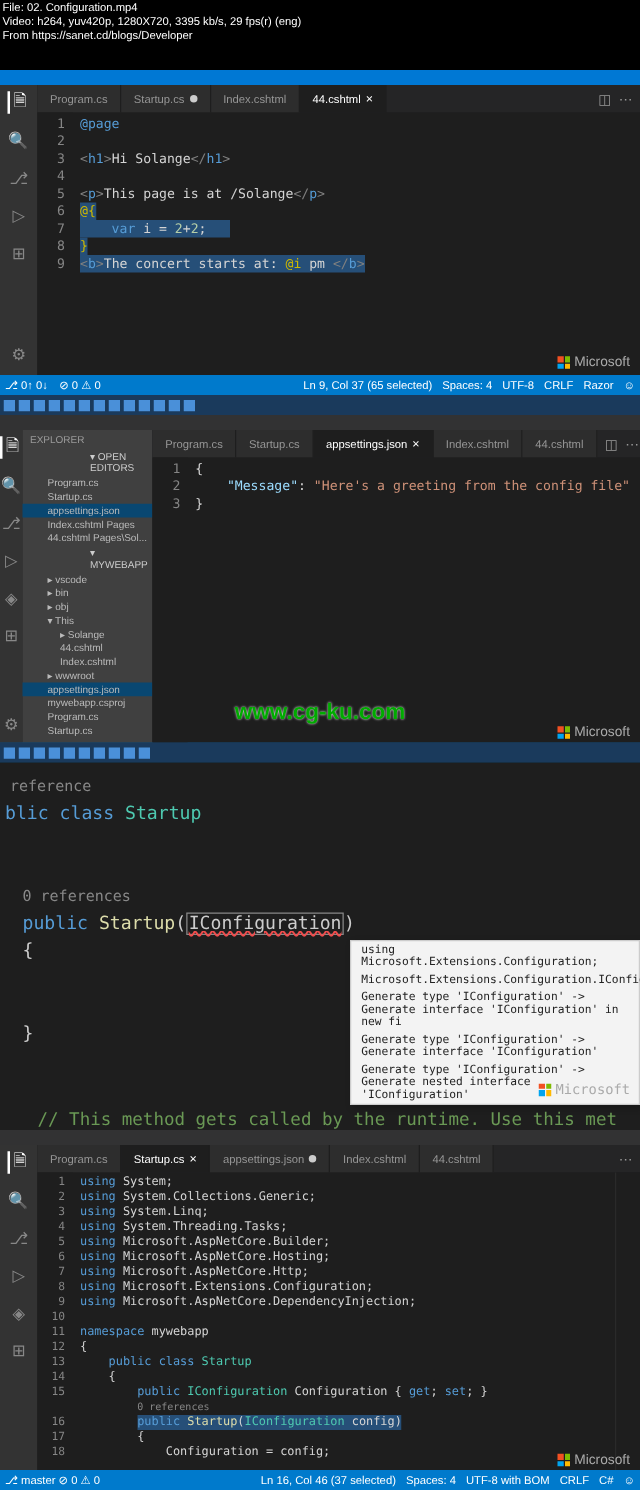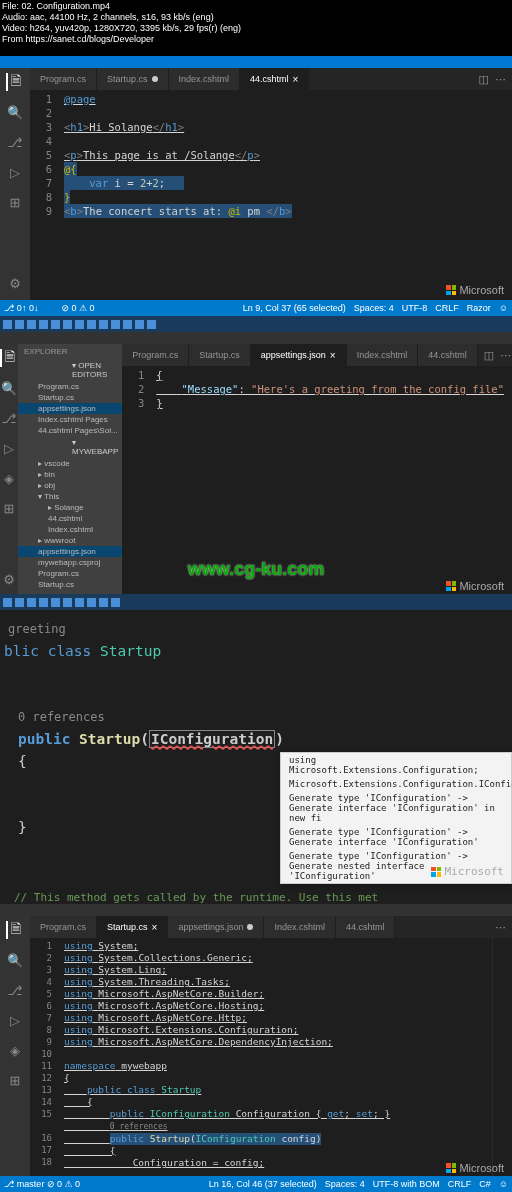--- a/index.html
+++ b/index.html
@@ -20,45 +20,44 @@
   .sb-item.ind { padding-left:30px; }
   .tabs { height:22px; background:#252526; display:flex; align-items:stretch; }
   .tab { padding:0 10px; display:flex; align-items:center; gap:4px; font-size:9px; color:#969696; background:#2d2d2d; border-right:1px solid #1e1e1e; }
   .tab.active { background:#1e1e1e; color:#fff; }
   .tab .close { font-size:10px; }
   .tab .dot { width:6px; height:6px; border-radius:50%; background:#ccc; }
   .actions { margin-left:auto; display:flex; align-items:center; padding:0 6px; gap:6px; }
   .actions span { font-size:11px; color:#999; }
   .editor { flex:1; display:flex; font-family:Consolas,monospace; font-size:10.5px; background:#1e1e1e; }
   .gutter { width:28px; background:#1e1e1e; color:#858585; text-align:right; padding:2px 6px 0 0; line-height:14px; }
-  .code { flex:1; padding:2px 0 0 6px; line-height:14px; white-space:pre; color:#d4d4d4;text-decoration:underline; }
+  .code { flex:1; padding:2px 0 0 6px; line-height:14px; white-space:pre; color:#d4d4d4; }
   .kw { color:#569cd6; } .tag { color:#808080; } .tagn { color:#569cd6; }
   .str { color:#ce9178; } .sel-line { background:#264f78; display:inline-block; }
   .com { color:#6a9955; } .type { color:#4ec9b0; } .prop { color:#9cdcfe; }
   .num { color:#b5cea8; }
-  .statusbar { height:16px; background:#007acc; display:flex; align-items:center; font-size:9px; color:#fff; padding:0 4px; gap:23px; }
+  .statusbar { height:16px; background:#007acc; display:flex; align-items:center; font-size:9px; color:#fff; padding:0 4px; gap:9px; }
   .statusbar .right { margin-left:auto; display:flex; gap:8px; align-items:center; }
   .mslogo { position:absolute; right:8px; font-size:11px; color:#aaa; display:flex; align-items:center; gap:3px; }
   .mslogo .sq { width:10px; height:10px; display:grid; grid-template:1fr 1fr/1fr 1fr; gap:1px; }
   .mslogo .sq i { background:#f25022; } .mslogo .sq i:nth-child(2){background:#7fba00;}
   .mslogo .sq i:nth-child(3){background:#00a4ef;} .mslogo .sq i:nth-child(4){background:#ffb900;}
   .taskbar { height:16px; background:#1a3a5c; display:flex; align-items:center; gap:3px; padding-left:3px; }
   .taskbar i { width:9px; height:9px; background:#4a90d9; }
   .watermark { position:absolute; left:50%; transform:translateX(-50%); font-size:18px; font-weight:bold; color:#0a0; text-shadow:0 0 2px #fff; z-index:10; pointer-events:none; }
   .intellisense { position:absolute; background:#f3f3f3; color:#222; font-size:9px; border:1px solid #ccc; box-shadow:2px 2px 6px rgba(0,0,0,.3); }
   .intellisense div { padding:2px 8px; }
   .cgku { position:absolute; }
   .minimap { width:20px; background:#1e1e1e; border-left:1px solid #2a2a2a; }
 </style>
 </head>
 <body>
 
 <div class="hdr">
   <div>File: 02. Configuration.mp4</div>
-  <div>Audio: aac, 44100 Hz, 2 channels, s16, 93 kb/s (eng)</div>
   <div>Video: h264, yuv420p, 1280X720, 3395 kb/s, 29 fps(r) (eng)</div>
   <div>From https://sanet.cd/blogs/Developer</div>
 </div>
 
 <div class="pane" style="top:56px; height:260px;">
   <div class="titlebar blue"></div>
   <div class="body-row" style="height:232px;">
     <div class="actbar">
       <span class="ic active">🗎</span>
       <span class="ic">🔍</span>
@@ -237,46 +236,46 @@
     <i></i>
     <i></i>
     <i></i>
     <i></i>
     <i></i>
     <i></i>
   </div>
 
 <div class="pane" style="top:610px; height:294px; font-family:Consolas,monospace;">
   <div style="padding:8px 4px; font-size:14.5px; line-height:22px;">
-    <div style="color:#888; font-size:12px; padding-left:4px;">greeting</div>
+    <div style="color:#888; font-size:12px; padding-left:4px;">reference</div>
     <div><span class="kw">blic class </span><span class="type">Startup</span></div>
     <br><br>
     <div style="color:#888; font-size:12px; padding-left:14px;">0 references</div>
-    <div style="padding-left:14px;font-weight:bold;"><span class="kw">public </span><span style="color:#dcdcaa">Startup</span>(<span style="border:1px solid #888; padding:0 1px; text-decoration:underline wavy #f14c4c;">IConfiguration</span>)</div>
+    <div style="padding-left:14px;"><span class="kw">public </span><span style="color:#dcdcaa">Startup</span>(<span style="border:1px solid #888; padding:0 1px; text-decoration:underline wavy #f14c4c;">IConfiguration</span>)</div>
     <div style="padding-left:14px;">{</div>
     <br><br>
     <div style="padding-left:14px;">}</div>
   </div>
   <div class="intellisense" style="top:142px; right:0; width:232px;">
     <div>using Microsoft.Extensions.Configuration;</div>
     <div>Microsoft.Extensions.Configuration.IConfiguration</div>
     <div>Generate type 'IConfiguration' -&gt; Generate interface 'IConfiguration' in new fi</div>
     <div>Generate type 'IConfiguration' -&gt; Generate interface 'IConfiguration'</div>
     <div>Generate type 'IConfiguration' -&gt; Generate nested interface 'IConfiguration'</div>
   </div>
   <div class="mslogo" style="bottom:26px;">
       <span class="sq">
         <i></i>
         <i></i>
         <i></i>
         <i></i>
       </span>
       <span>Microsoft</span>
     </div>
-  <div style="position:absolute; bottom:0; left:0; right:0; font-size:11px; padding-left:14px;" class="com">// This method gets called by the runtime. Use this met</div>
+  <div style="position:absolute; bottom:0; left:16px; right:0; font-size:14px; padding-left:14px;" class="com">// This method gets called by the runtime. Use this met</div>
 </div>
 
 <div class="pane" style="top:904px; height:288px;">
   <div class="titlebar"></div>
   <div class="body-row" style="height:260px;">
     <div class="actbar">
       <span class="ic active">🗎</span>
       <span class="ic">🔍</span>
       <span class="ic">⎇</span>
       <span class="ic">▷</span>

